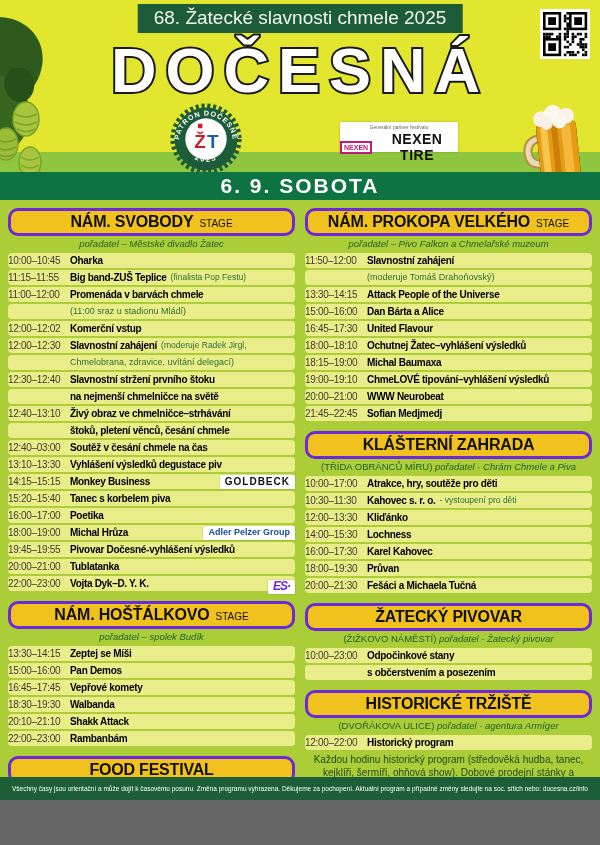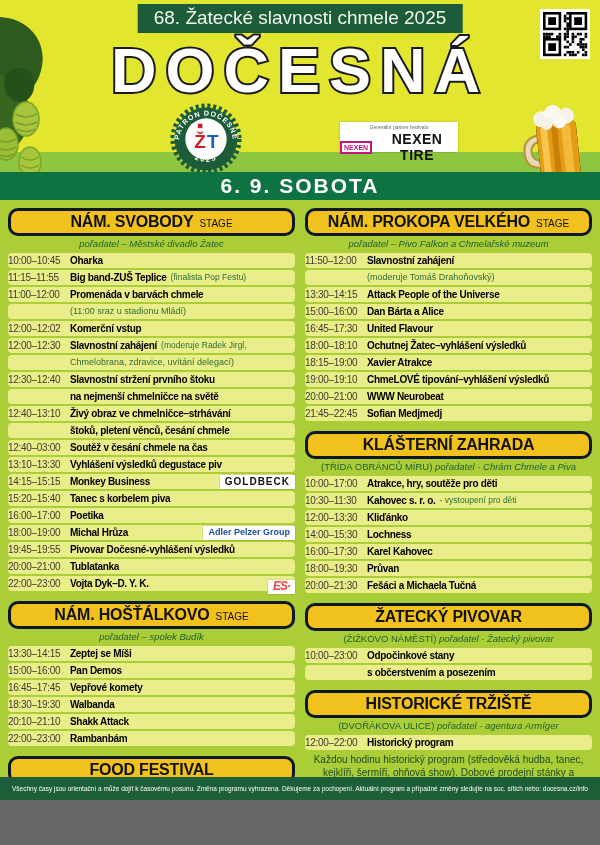--- a/index.html
+++ b/index.html
@@ -39,21 +39,21 @@
   .qr{position:absolute;left:540px;top:9px;}
   .mug{position:absolute;left:522px;top:100px;transform:rotate(-6deg);}
   
   .content{
     position:absolute;top:200px;bottom:23px;left:0;right:0;
     display:flex;gap:10px;padding:8px 8px 0;
   }
   .col{width:287px;display:flex;flex-direction:column;}
   .section{margin-bottom:8px;}
   .sec-head{
-    box-sizing:border-box;height:28px;background:#f1c11d;border:3px solid #0f172a;border-radius:10px;
+    box-sizing:border-box;height:28px;background:#f1c11d;border:3px solid #6d28d9;border-radius:10px;
     display:flex;align-items:center;justify-content:center;gap:6px;
   }
   .sec-title{font-size:16px;font-weight:800;color:#111;white-space:nowrap;letter-spacing:-.2px;}
   .sec-tag{font-size:10px;font-weight:400;color:#111;margin-top:3px;}
   .org{
     text-align:center;font-size:9.5px;color:#1e5e2e;margin:2px 0 3px;line-height:12px;white-space:nowrap;
   }
   .org .venue{font-style:normal;font-weight:500;}
   .org .orgtext{font-style:italic;}
   .row{
@@ -64,21 +64,21 @@
   .time{width:62px;flex-shrink:0;color:#3c3c2d;letter-spacing:-.3px;}
   .etitle{font-weight:bold;color:#000;letter-spacing:-.3px;}
   .enote{color:#2e6d2f;font-size:8.5px;margin-left:4px;}
   .contnote{color:#2e6d2f;font-size:9px;}
   .row .logo{
     margin-left:auto;background:#fff;height:14px;display:flex;align-items:center;
     padding:0 5px;box-shadow:0 0 1px rgba(0,0,0,.4);
   }
   .logo.goldbeck{font-size:10px;font-weight:800;letter-spacing:1px;color:#111;}
   .logo.adler{font-size:9px;font-weight:bold;color:#1b4fa5;}
-  .logo.es{font-size:12px;font-weight:800;font-style:italic;color:#ef4444;letter-spacing:-1px;margin-top:40px;}
+  .logo.es{font-size:12px;font-weight:800;font-style:italic;color:#6d28d9;letter-spacing:-1px;margin-top:40px;}
   .desc{
     font-size:10px;line-height:13px;color:#1d4a1f;font-weight:500;text-align:center;
     margin-top:3px;white-space:normal;
   }
   
   .footer{
     position:absolute;left:0;bottom:0;width:600px;height:23px;background:#1b5e38;
     color:#fff;font-size:6.5px;line-height:23px;text-align:center;white-space:nowrap;overflow:hidden;
   }
 </style>
@@ -387,21 +387,21 @@
           <div class="row">
             <span class="time">16:45–17:30</span>
             <span class="etitle">United Flavour</span>
           </div>
           <div class="row">
             <span class="time">18:00–18:10</span>
             <span class="etitle">Ochutnej Žatec–vyhlášení výsledků</span>
           </div>
           <div class="row">
             <span class="time">18:15–19:00</span>
-            <span class="etitle">Xavier Atrakce</span>
+            <span class="etitle">Michal Baumaxa</span>
           </div>
           <div class="row">
             <span class="time">19:00–19:10</span>
             <span class="etitle">ChmeLOVÉ tipování–vyhlášení výsledků</span>
           </div>
           <div class="row">
             <span class="time">20:00–21:00</span>
             <span class="etitle">WWW Neurobeat</span>
           </div>
           <div class="row">

